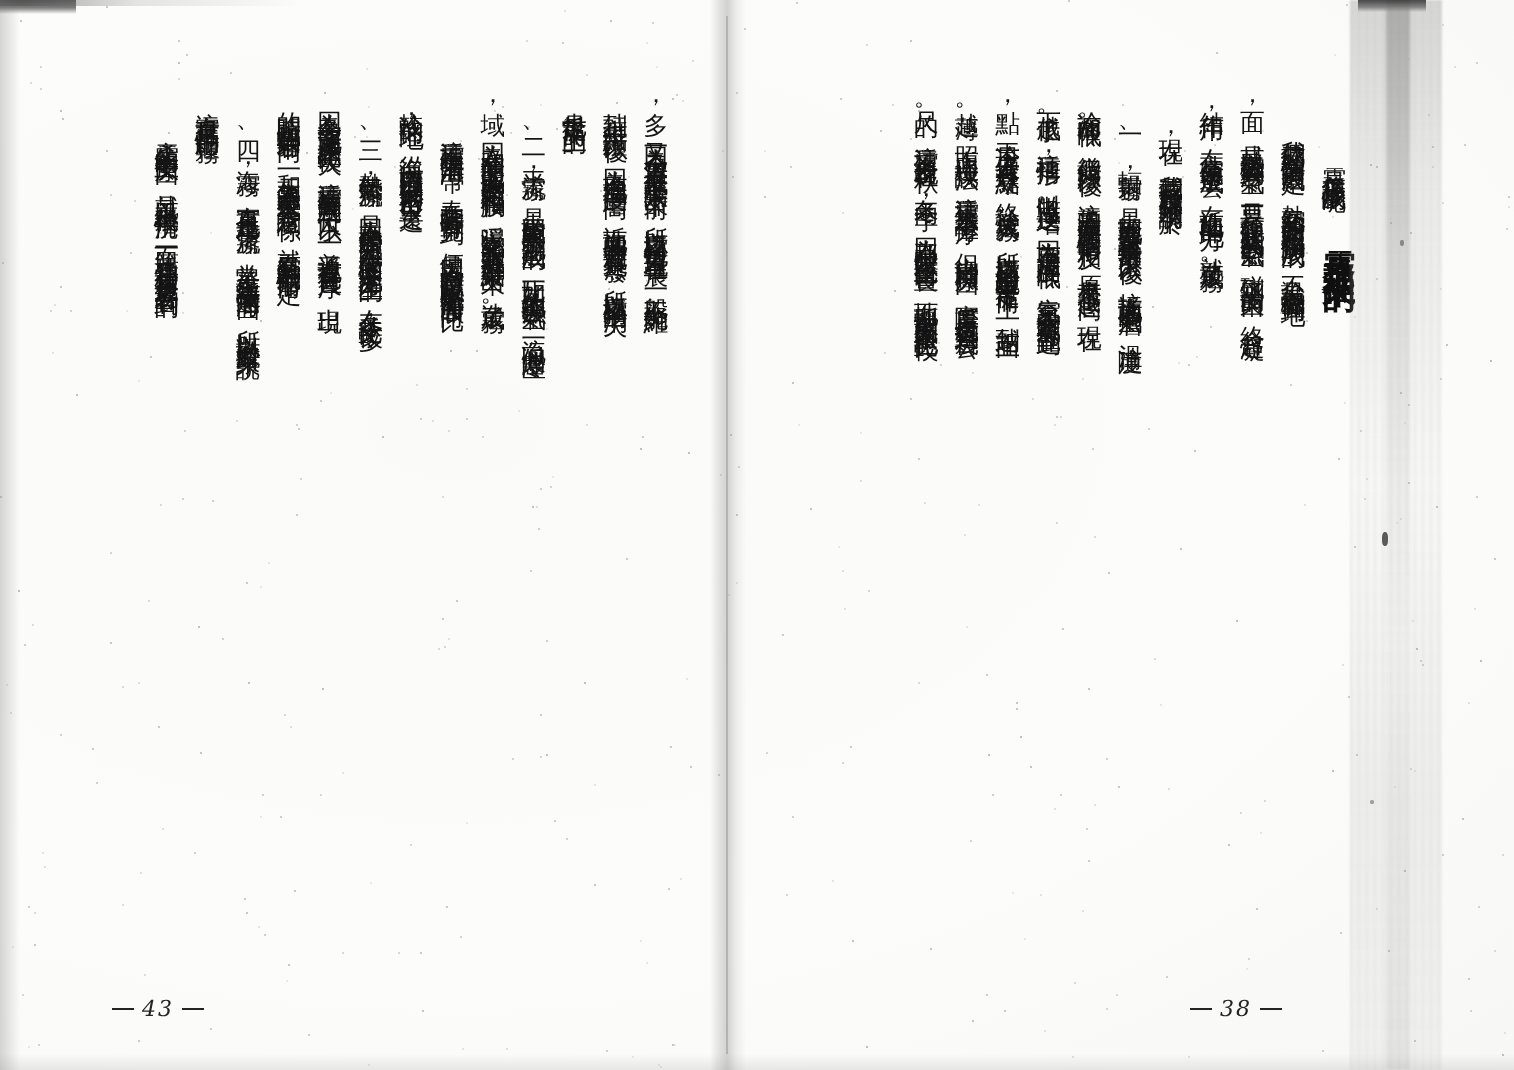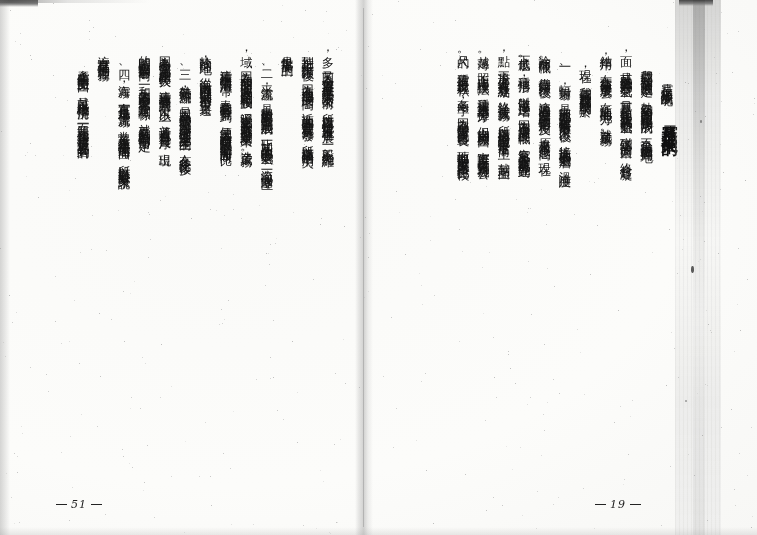--- a/index.html
+++ b/index.html
@@ -218,21 +218,21 @@
       <div class="col indent">一、輻射霧，是由於地面熱量在夜裏輻射散失了以後，接近地面的空氣層，溫度隨</div>
       <div class="col">冷却而降低。幾個鐘頭以後，這裏的溫度便和白晝的情形相反；原來是越下越高，現在</div>
       <div class="col">下越低了。這種情形，叫做溫度逆增。因為下層溫度的降低，空氣裏含的水蒸氣可能達到</div>
       <div class="col">點，再冷下去便會有珠凝結，終於造成大霧。所以這種霧的出現常常是從下而上，越到上面</div>
       <div class="col">越薄。照上面這樣說法，這種霧應該不十分厚，但由於別種原因，實際厚度也有達到幾百公</div>
       <div class="col">尺的。這種霧多出現在秋、冬兩季，因為那時候黑夜比白晝長，地面輻射散失的熱量也比較</div>
     </div>
 
     <div class="folio" id="folio-right">
       <span class="dash"></span>
-      <span>19</span>
+      <span>38</span>
       <span class="dash"></span>
     </div>
   </div>
 
   <div class="leaf" id="leaf-left">
 
     <div class="cols" id="cols-left">
       <div class="col">多，又因為一天裏溫度最低是在太陽出來前，所以這種霧也常常出現在早晨。一般不能夠維</div>
       <div class="col">持到上午十點鐘以後，因為地面溫度的增高，近地面的霧滴就首先蒸發，所以這種霧的消失</div>
       <div class="col">也是從下而上的。</div>
@@ -243,21 +243,21 @@
       <div class="col indent">三、熱帶氣流霧，是因為熱帶的空氣流向高緯度的寒冷地方產生的，在冬季比較多，</div>
       <div class="col">因為冬季南北溫度相差比較大。這種霧有的厚到一千公尺以上，普通也有幾百公尺厚，出現</div>
       <div class="col">的時間也和輻射霧不同，和一天裏的溫度變化不一定有關係，就看空氣的流動情形而定。</div>
       <div class="col indent">四、海霧，實在也是一種平流霧，常常發生在離岸很遠的海面，所以對於航海家來說，</div>
       <div class="col">這實在是可怕的一種霧。</div>
       <div class="col indent">產生霧的主要原因，就是以上幾種情況，而第一種和第二種霧是最容易看到的。</div>
     </div>
 
     <div class="folio" id="folio-left">
       <span class="dash"></span>
-      <span>51</span>
+      <span>43</span>
       <span class="dash"></span>
     </div>
   </div>
 
   <div class="gutter"></div>
   <div class="gutter-line"></div>
   <div class="smear"></div>
   <div class="smear2"></div>
 
   <div class="edge-top-left"></div>

